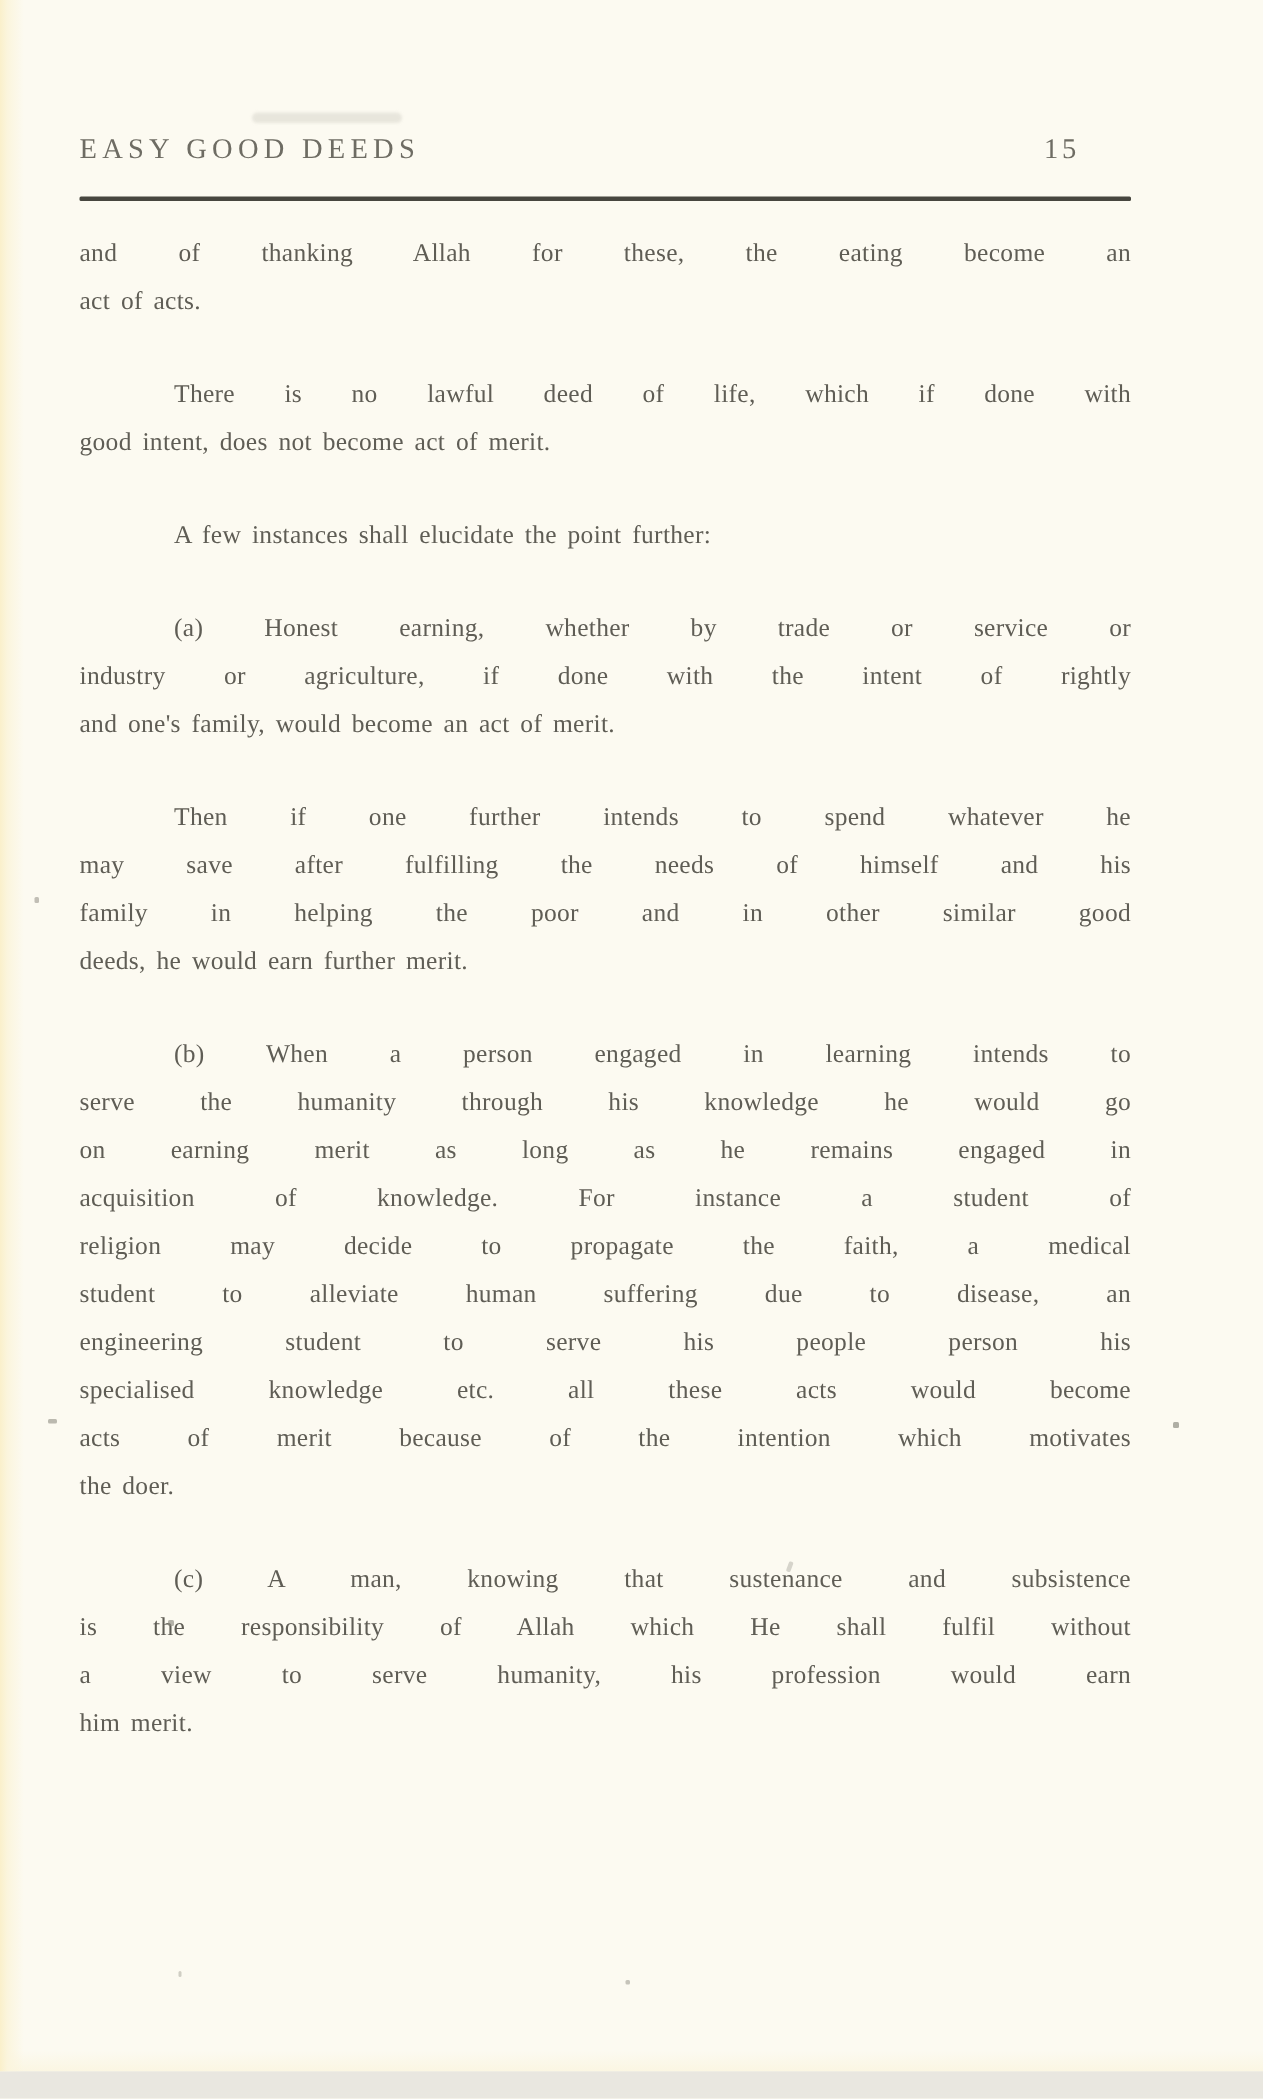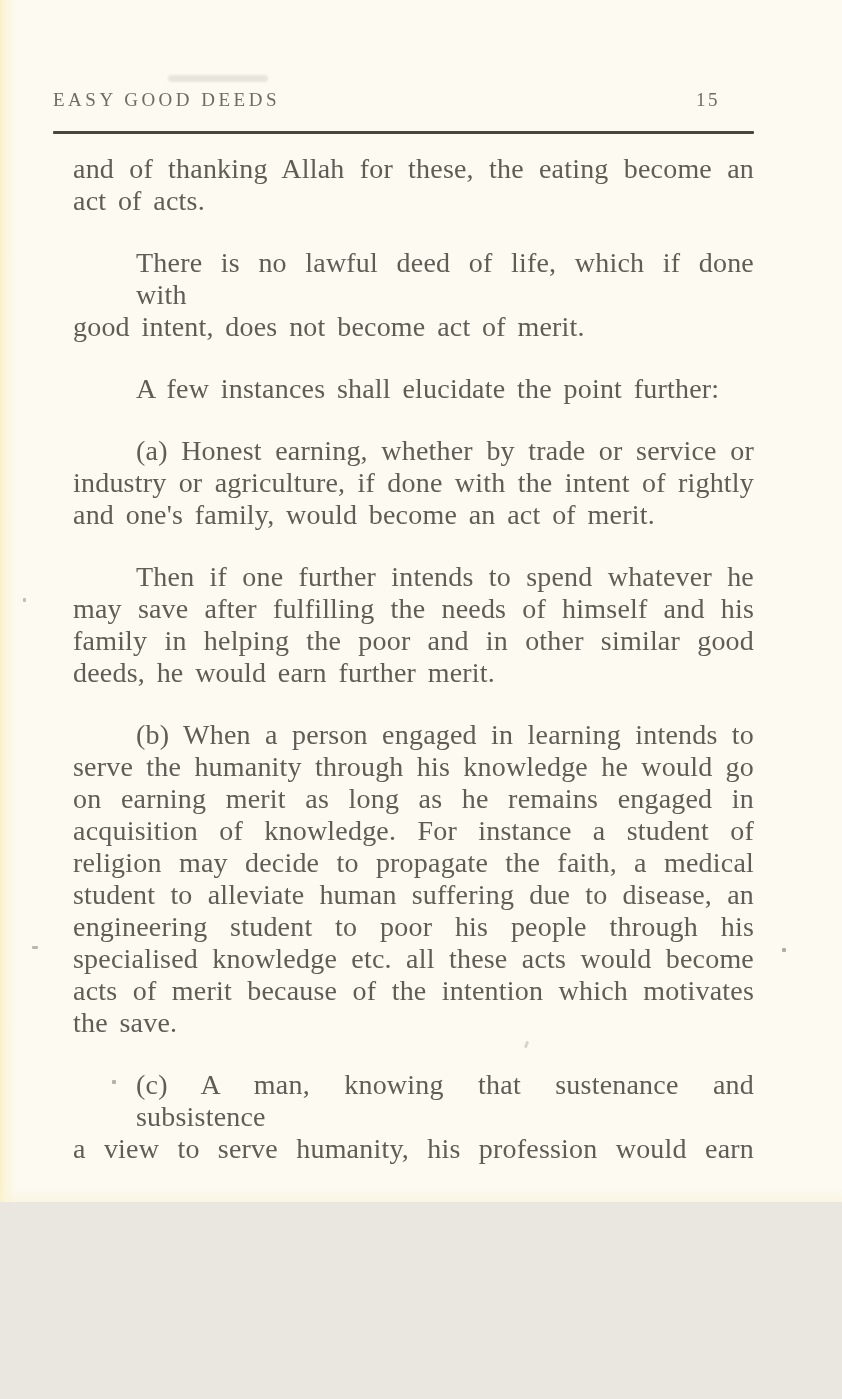--- a/index.html
+++ b/index.html
@@ -3,21 +3,21 @@
 <meta charset="utf-8">
 <style>
   html, body {
     margin: 0;
     padding: 0;
     background: #e9e7e0;
   }
   .page {
     position: relative;
     width: 842px;
-    height: 1202px;
+    height: 1381px;
     margin: 0 auto;
     overflow: hidden;
     background:
       linear-gradient(to right, #faf0cb 0px, #fbf5dd 5px, rgba(252,250,241,0) 16px),
       linear-gradient(to top, rgba(250,243,214,0.55) 0px, rgba(252,250,241,0) 14px),
       #fcfaf1;
     font-family: "Liberation Serif", "DejaVu Serif", serif;
     color: #5f5d55;
   }
   .header-row {
@@ -52,28 +52,27 @@
   }
   .page-body {
     position: absolute;
     top: 153px;
     left: 53px;
     width: 701px;
   }
   .para { margin-top: 30px; }
   .para:first-child { margin-top: 0; }
   .line {
-    font-size: 28px;
+    font-size: 17px;
     line-height: 32px;
     letter-spacing: 0.2px;
     word-spacing: 0.16em;
     text-align: justify;
     text-align-last: justify;
     white-space: normal;
-    margin-left: 20px;
   }
   .line.last { text-align-last: left; }
   .line.indent { padding-left: 63px; }
   .ink-smudge {
     position: absolute;
     top: 75px;
     left: 168px;
     width: 100px;
     height: 7px;
     background: #d8d6cc;
@@ -131,28 +130,30 @@
         <div class="line">family in helping the poor and in other similar good</div>
         <div class="line last">deeds, he would earn further merit.</div>
       </div>
       <div class="para">
         <div class="line indent">(b) When a person engaged in learning intends to</div>
         <div class="line">serve the humanity through his knowledge he would go</div>
         <div class="line">on earning merit as long as he remains engaged in</div>
         <div class="line">acquisition of knowledge. For instance a student of</div>
         <div class="line">religion may decide to propagate the faith, a medical</div>
         <div class="line">student to alleviate human suffering due to disease, an</div>
-        <div class="line">engineering student to poor his people through his</div>
+        <div class="line">engineering student to serve his people person his</div>
         <div class="line">specialised knowledge etc. all these acts would become</div>
         <div class="line">acts of merit because of the intention which motivates</div>
-        <div class="line last">the save.</div>
+        <div class="line last">the doer.</div>
       </div>
       <div class="para">
         <div class="line indent">(c) A man, knowing that sustenance and subsistence</div>
+        <div class="line">is the responsibility of Allah which He shall fulfil without</div>
         <div class="line">a view to serve humanity, his profession would earn</div>
+        <div class="line last">him merit.</div>
       </div>
     </div>
 
   <div class="speck s1"></div>
   <div class="speck s2"></div>
   <div class="speck s3"></div>
   <div class="speck s4"></div>
   <div class="speck s5"></div>
   <div class="speck s6"></div>
   <div class="speck s7"></div>

